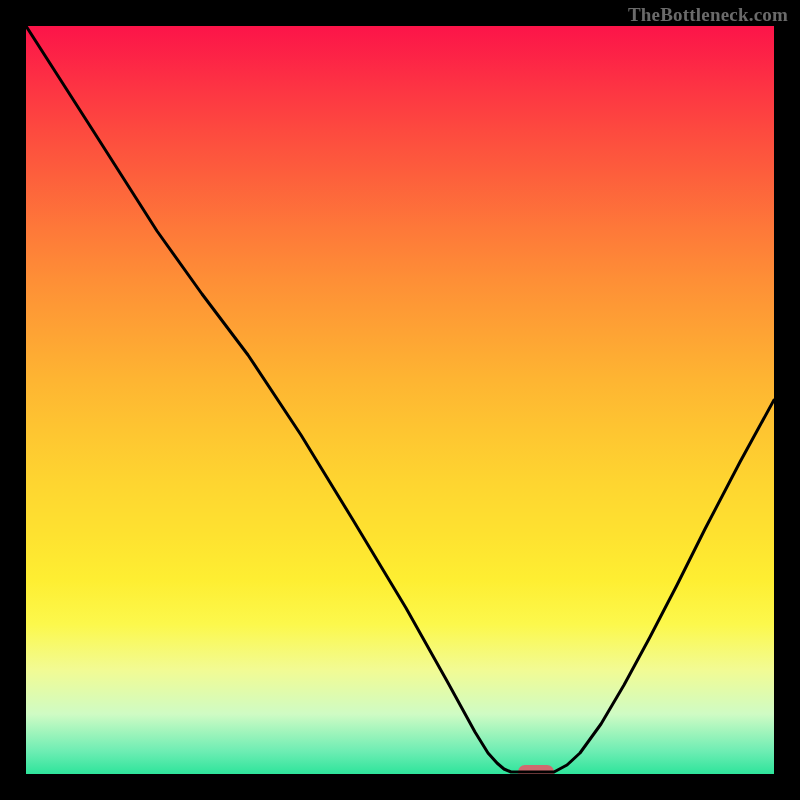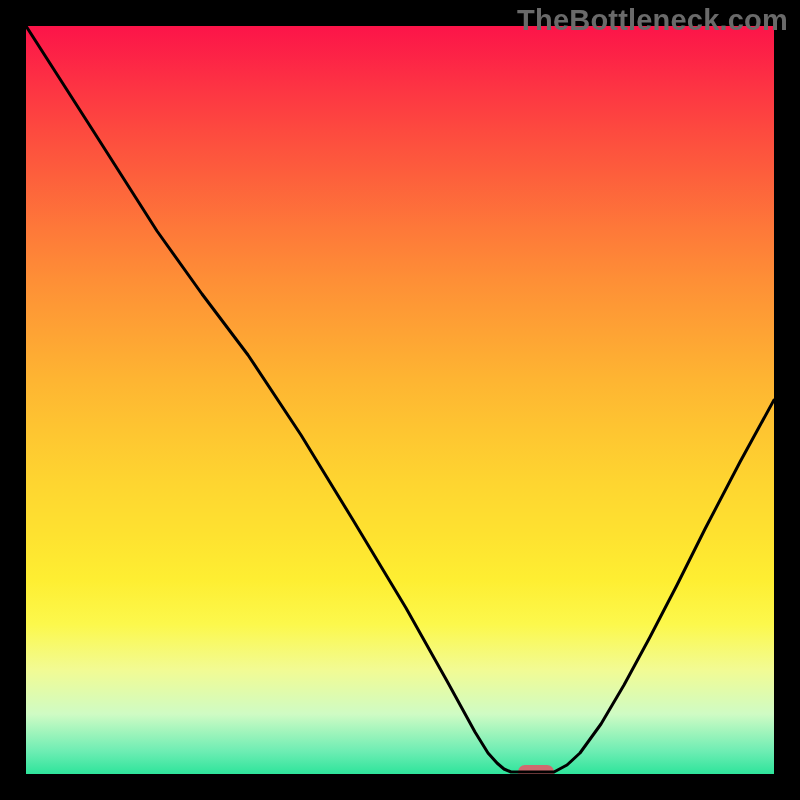--- a/index.html
+++ b/index.html
@@ -47,22 +47,22 @@
       #f2fb93 86%,
       #cffbc4 92%,
       #6dedb3 97%,
       #2ee49b 100%
     );
   }
   .watermark {
     position: absolute;
     top: 4px;
     right: 12px;
-    font-family: Liberation Sans, sans-serif;
-    font-size: 29px;
+    font-family: Liberation Serif, serif;
+    font-size: 19px;
     font-weight: 600;
     color: #6a6a6a;
     letter-spacing: 0.2px;
     user-select: none;
   }
   svg.curves {
     position: absolute;
     inset: 0;
     width: 100%;
     height: 100%;

